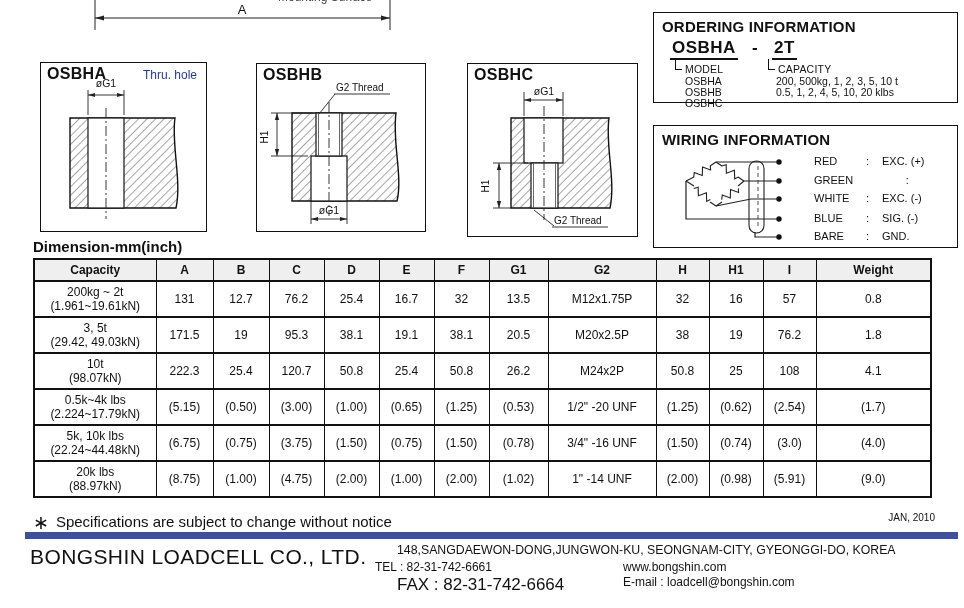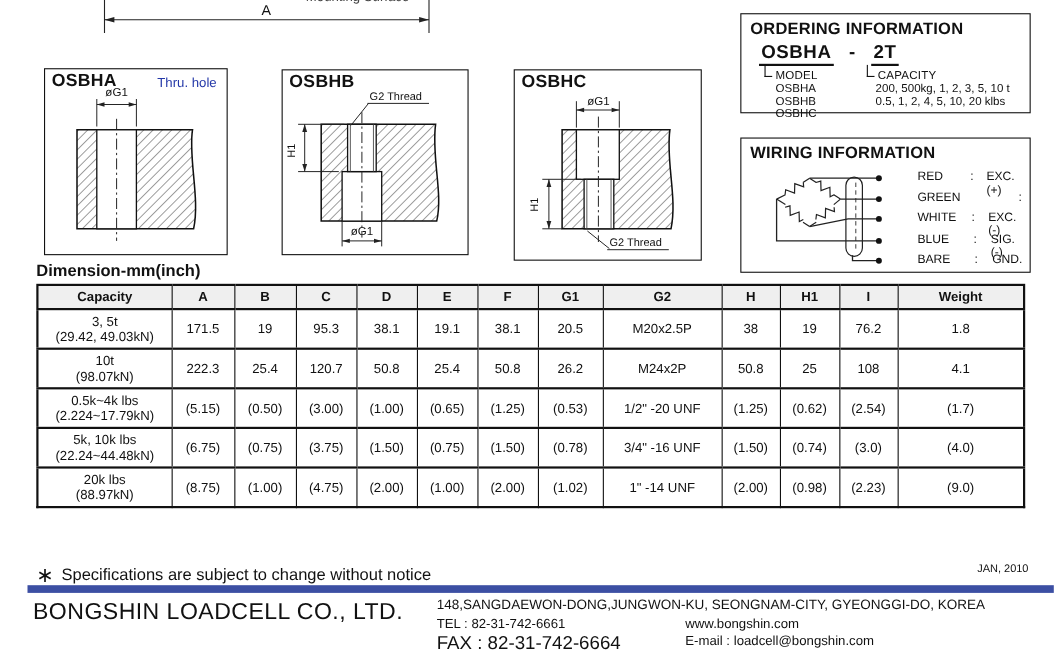--- a/index.html
+++ b/index.html
@@ -9,21 +9,21 @@
   
   .dbox { position:absolute; border:1.6px solid #111; background:#fff; }
   .dtitle { position:absolute; left:6px; top:2px; font-size:16px; font-weight:bold; letter-spacing:.3px; }
   .dsub { position:absolute; right:9px; top:5px; font-size:12px; color:#2438a8; }
   .dbox svg { position:absolute; left:0; top:0; }
   svg text { font-family:"Liberation Sans", sans-serif; fill:#111; }
 
   .mounting-clip { position:absolute; left:278px; top:-10px; font-size:12px; color:#444; }
 
   
-  .ibox { position:absolute; left:653px; width:264px; border:1.7px solid #111; background:#fff;margin-left:20px; }
+  .ibox { position:absolute; left:653px; width:305px; border:1.7px solid #111; background:#fff; }
   .btitle { position:absolute; left:8px; top:5px; font-size:15px; font-weight:bold; letter-spacing:.2px; }
   .code-line { position:absolute; left:16px; top:25px; font-size:17px; font-weight:bold; letter-spacing:.5px; }
   .code-underline { border-bottom:2px solid #111; padding:0 2px 1px 2px; }
   .code-sep { margin:0 14px; }
   .conn { position:absolute; border-left:1.4px solid #111; border-bottom:1.4px solid #111; width:7px; height:11px; }
   .olabel { position:absolute; font-size:10.5px; letter-spacing:.2px; }
   .oopt { position:absolute; font-size:10.5px; }
 
   .wire-row { position:absolute; left:160px; display:flex; font-size:11px; }
   .wcolor { width:52px; }
@@ -39,21 +39,21 @@
   td { height:36px; }
   .cap-line { line-height:14px; }
 
   
   .footnote { position:absolute; left:33px; top:509px; font-size:15px; }
   .footnote .marker { font-size:19px; position:relative; top:2px; margin-right:7px; }
   .date { position:absolute; left:845px; top:512px; width:90px; text-align:right; font-size:10px; }
   .blue-bar { position:absolute; left:25px; top:532px; width:933px; height:7px; }
   .company { position:absolute; left:30px; top:545px; font-size:21px; letter-spacing:.4px; }
   .addr { position:absolute; left:397px; top:543px; font-size:12.3px; }
-  .tel { position:absolute; left:397px; top:560px; font-size:12px; }
+  .tel { position:absolute; left:375px; top:560px; font-size:12px; }
   .fax { position:absolute; left:397px; top:575px; font-size:17px; }
   .web { position:absolute; left:623px; top:560px; font-size:12px; }
   .email { position:absolute; left:623px; top:575px; font-size:12px; }
 </style>
 </head>
 <body>
 
 <div class="page">
 
   <svg width="440" height="34" style="position:absolute;left:60px;top:0;">
@@ -265,20 +265,38 @@
           <th>G2</th>
           <th>H</th>
           <th>H1</th>
           <th>I</th>
           <th>Weight</th>
         </tr>
       </thead>
       <tbody>
         <tr>
           <td>
+              <div class="cap-line">200kg ~ 2t</div>
+              <div class="cap-line">(1.961~19.61kN)</div>
+            </td>
+          <td>131</td>
+          <td>12.7</td>
+          <td>76.2</td>
+          <td>25.4</td>
+          <td>16.7</td>
+          <td>32</td>
+          <td>13.5</td>
+          <td>M12x1.75P</td>
+          <td>32</td>
+          <td>16</td>
+          <td>57</td>
+          <td>0.8</td>
+        </tr>
+        <tr>
+          <td>
               <div class="cap-line">3, 5t</div>
               <div class="cap-line">(29.42, 49.03kN)</div>
             </td>
           <td>171.5</td>
           <td>19</td>
           <td>95.3</td>
           <td>38.1</td>
           <td>19.1</td>
           <td>38.1</td>
           <td>20.5</td>
@@ -350,21 +368,21 @@
           <td>(8.75)</td>
           <td>(1.00)</td>
           <td>(4.75)</td>
           <td>(2.00)</td>
           <td>(1.00)</td>
           <td>(2.00)</td>
           <td>(1.02)</td>
           <td>1" -14 UNF</td>
           <td>(2.00)</td>
           <td>(0.98)</td>
-          <td>(2.23)</td>
+          <td>(5.91)</td>
           <td>(9.0)</td>
         </tr>
       </tbody>
     </table>
   </div>
 
   <div class="footnote">
     <span class="marker">∗</span><span>Specifications are subject to change without notice</span>
   </div>
   <div class="date">JAN, 2010</div>

